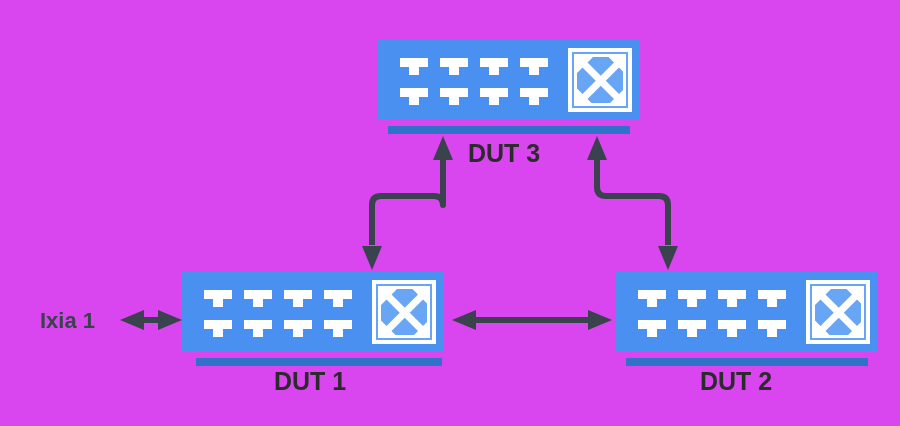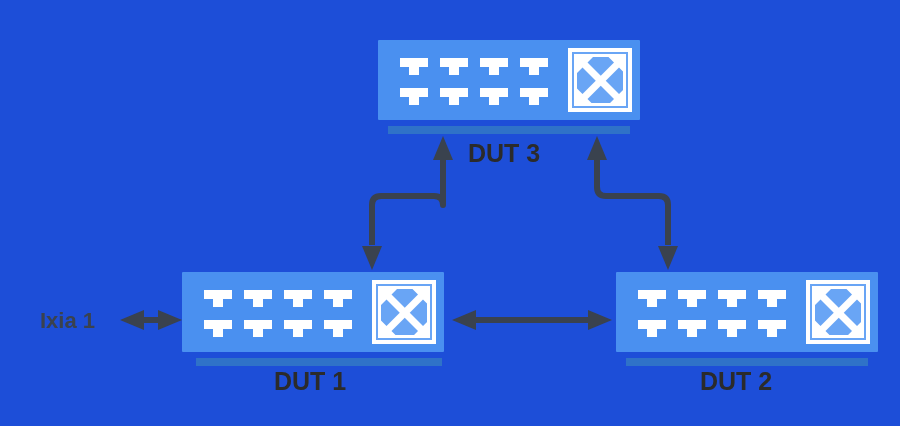--- a/index.html
+++ b/index.html
@@ -11,21 +11,21 @@
   body {
     width: 900px;
     height: 426px;
     font-family: "Liberation Sans", sans-serif;
     overflow: hidden;
   }
   #diagram-root {
     position: relative;
     width: 900px;
     height: 426px;
-    background: #1d4ed8;
+    background: #d946ef;
   }
   svg#topology-canvas {
     display: block;
     width: 900px;
     height: 426px;
   }
   .device-label {
     font-family: "Liberation Sans", sans-serif;
     font-weight: bold;
     font-size: 25px;

